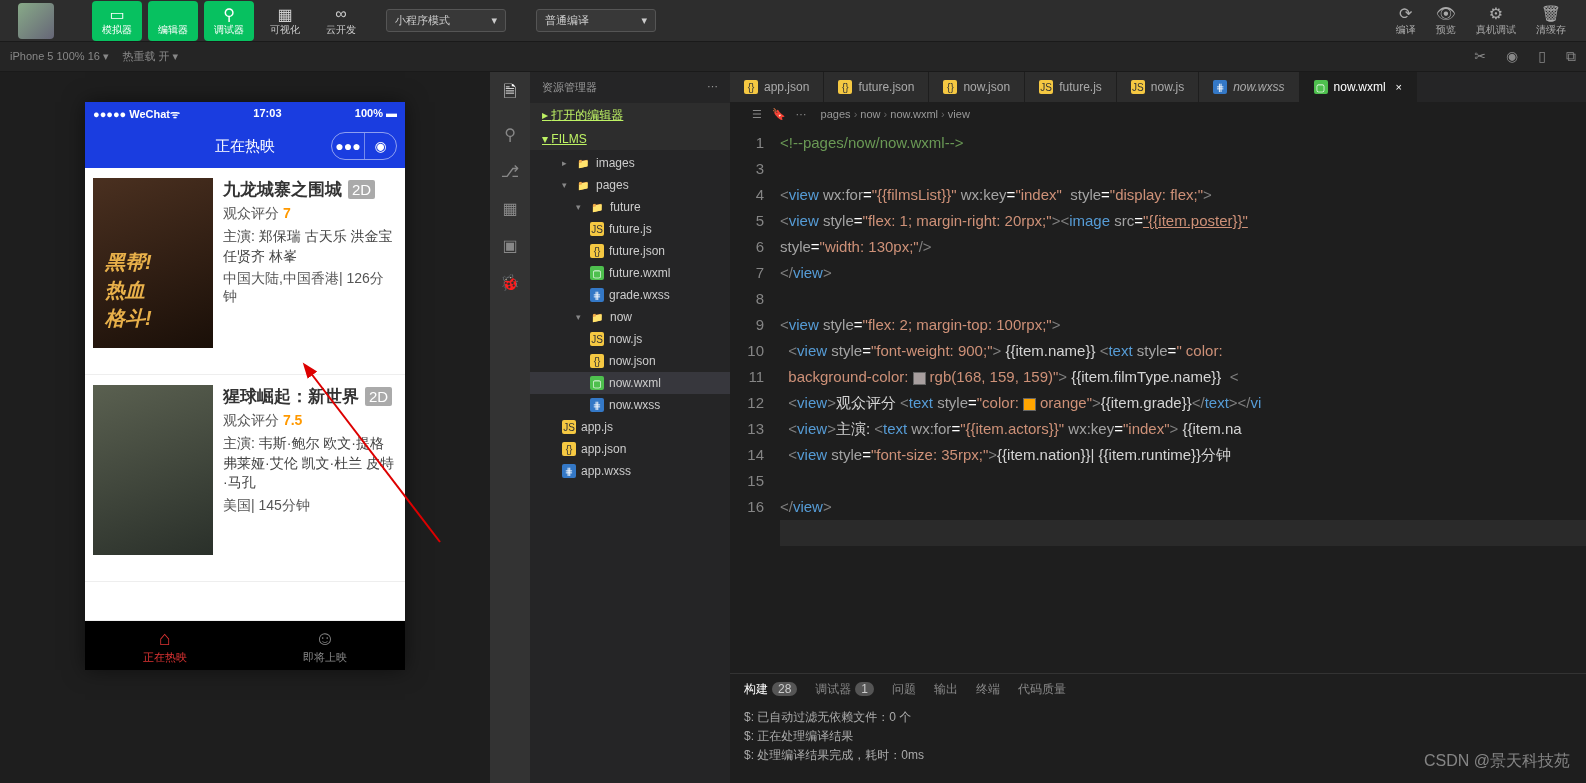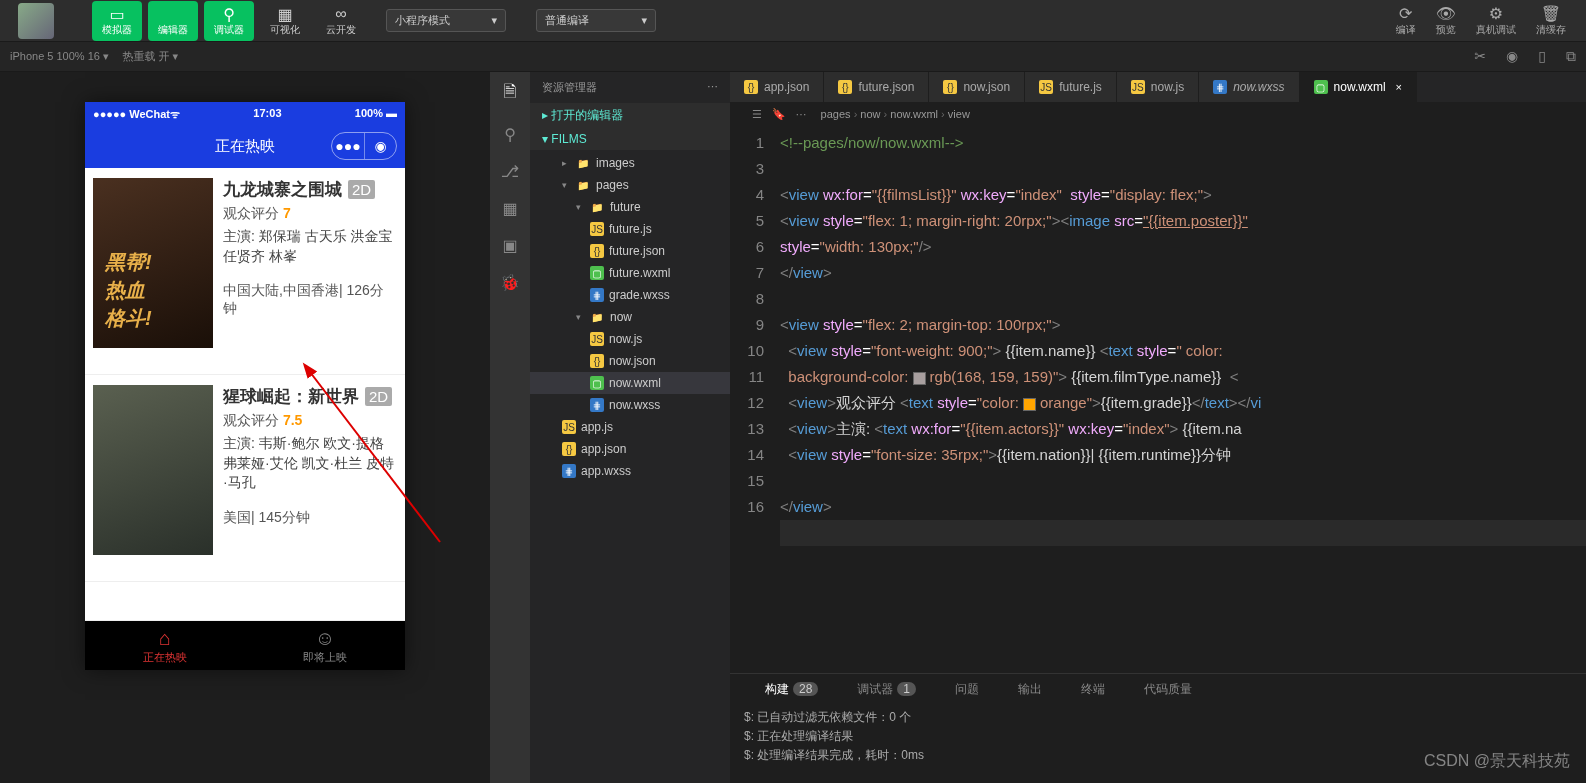--- a/index.html
+++ b/index.html
@@ -39,36 +39,36 @@
 .poster { width: 120px; height: 170px; background: #333; color: #fff; display: flex; align-items: center; justify-content: center; font-size: 12px; flex-shrink: 0; position: relative; overflow: hidden; }
 .poster1 { background: linear-gradient(160deg,#4a3020,#1a0f08); }
 .poster1::after { content:"黑帮!\A热血\A格斗!"; white-space: pre; color:#e8b04a; font-size: 20px; font-weight: bold; position:absolute; top:70px; left:12px; line-height:1.4; font-style: italic;}
 .poster2 { background: linear-gradient(160deg,#5a6050,#2a302a); }
 .film-info { margin-left: 10px; flex: 1; font-size: 14px; color: #333; }
 .film-title { font-size: 17px; font-weight: 700; display: flex; align-items: center; gap: 6px; }
 .tag2d { background: #aaa; color: #fff; font-size: 15px; padding: 1px 4px; border-radius: 2px; font-weight: normal; }
 .film-grade { margin-top: 4px; color: #555; }
 .film-grade .num { color: #f90; font-weight: bold; }
 .film-actors { margin-top: 4px; color: #444; line-height: 1.4; }
-.film-meta { margin-top: 16px; color: #555; }
+.film-meta { margin-top: 4px; color: #555; }
 .phone-tabbar { height: 50px; border-top: 1px solid #eee; display: flex; }
 .tabbar-item { flex: 1; display: flex; flex-direction: column; align-items: center; justify-content: center; font-size: 11px; color: #888; }
 .tabbar-item.active { color: #d33; }
 .tabbar-item .ico { font-size: 20px; }
 
 .arrow-annotation { position: absolute; top: 290px; left: 300px; pointer-events: none; }
 
 
 .side-strip { width: 40px; background: #333; display: flex; flex-direction: column; align-items: center; padding-top: 8px; gap: 18px; }
 .side-strip .ico { font-size: 16px; color: #888; cursor: pointer; }
 .side-strip .ico.active { color: #fff; }
 
 .explorer { width: 200px; background: #252526; font-size: 12px; color: #ccc; }
 .exp-header { padding: 8px 12px; color: #999; font-size: 11px; display: flex; justify-content: space-between; }
-.exp-section { padding: 4px 12px; background: #2d2d2d; color: #5eead4; cursor: pointer; }
+.exp-section { padding: 4px 12px; background: #2d2d2d; color: #bef264; cursor: pointer; text-decoration: underline; }
 .exp-tree { padding: 2px 0; }
 .tree-item { padding: 2px 0 2px 28px; cursor: pointer; display: flex; align-items: center; gap: 5px; height: 22px; }
 .tree-item.active { background: #37373d; }
 .tree-item.d1 { padding-left: 32px; }
 .tree-item.d2 { padding-left: 46px; }
 .tree-item.d3 { padding-left: 60px; }
 .file-ico { width: 14px; height: 14px; display: inline-flex; align-items: center; justify-content: center; font-size: 10px; border-radius: 2px; }
 .ico-js { background: #f5c842; color: #333; }
 .ico-json { background: #f5c842; color: #333; }
 .ico-wxml { background: #4ec04e; color: #fff; }
@@ -85,30 +85,30 @@
 .breadcrumb { height: 24px; display: flex; align-items: center; padding: 0 14px; font-size: 11px; color: #999; gap: 6px; }
 .bc-sep { color: #666; }
 .gutter-icons { display: flex; gap: 10px; padding: 0 8px; color: #888; }
 
 .code-area { flex: 1; display: flex; font-family: Consolas, monospace; font-size: 15px; line-height: 26px; overflow: hidden; white-space: pre; }
 .line-nums { width: 50px; text-align: right; color: #858585; padding-right: 16px; padding-top: 4px; }
 .code-content { flex: 1; padding-top: 4px; color: #d4d4d4; overflow: hidden; }
 .tok-gray { color: #808080; }
 .tok-comment { color: #6a9955; }
 .tok-tag { color: #569cd6; }
-.tok-attr { color: #f0abfc; }
+.tok-attr { color: #a3a3a3; }
 .tok-str { color: #ce9178; }
 .tok-white { color: #fff; }
 .cursor-line { background: #2a2a2a; display: inline-block; width: 100%; }
 .colorbox { display: inline-block; width: 13px; height: 13px; vertical-align: middle; margin-right: 4px; border: 1px solid #666; }
 
 
 .bottom-panel { height: 110px; background: #1e1e1e; border-top: 1px solid #333; font-size: 12px; }
 .bp-tabs { height: 30px; display: flex; align-items: center; gap: 18px; padding: 0 14px; color: #888; }
-.bp-tab { cursor: pointer; display: flex; align-items: center; gap: 4px; margin-left: 21px; }
+.bp-tab { cursor: pointer; display: flex; align-items: center; gap: 4px; }
 .bp-tab.active { color: #fff; }
 .badge { background: #555; color: #ccc; border-radius: 8px; padding: 0 6px; font-size: 12px; }
 .bp-content { padding: 4px 14px; color: #aaa; font-family: Consolas, monospace; font-size: 12px; line-height: 1.6; }
 
 .watermark { position: absolute; right: 16px; bottom: 11px; color: rgba(200,200,200,0.6); font-size: 16px; }
 </style>
 </head>
 <body>
 
 <div class="top-toolbar">

